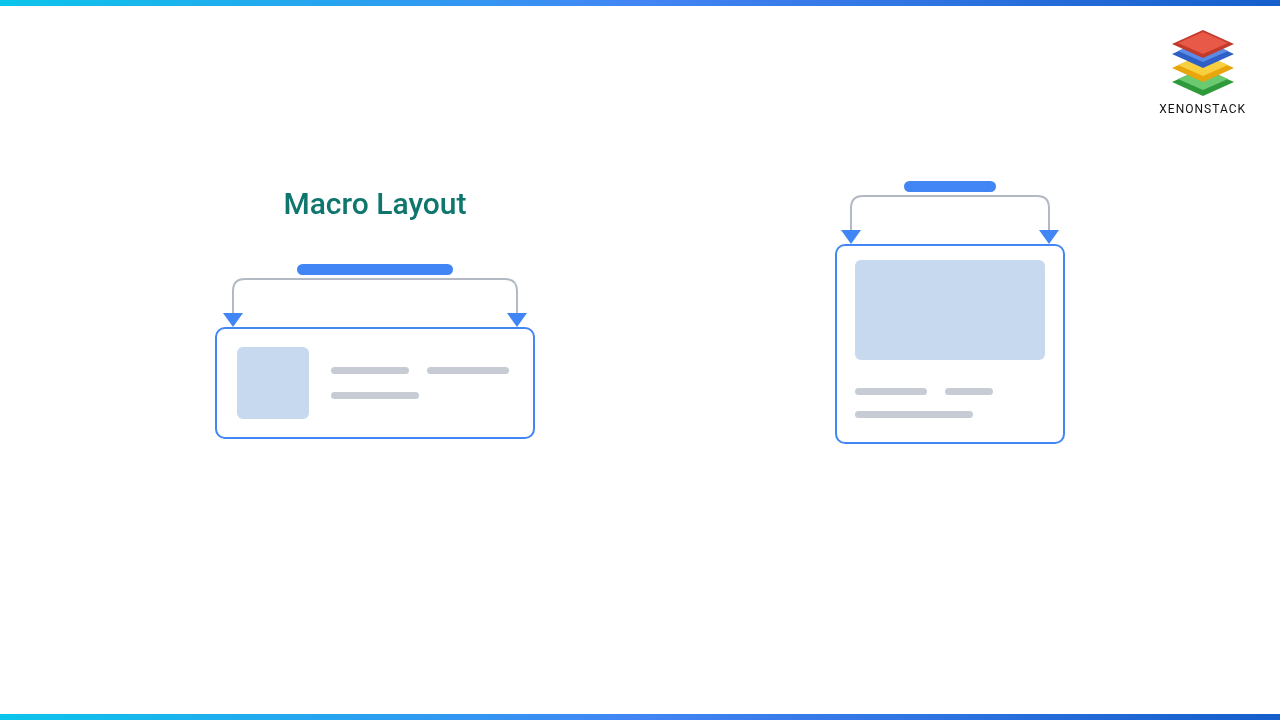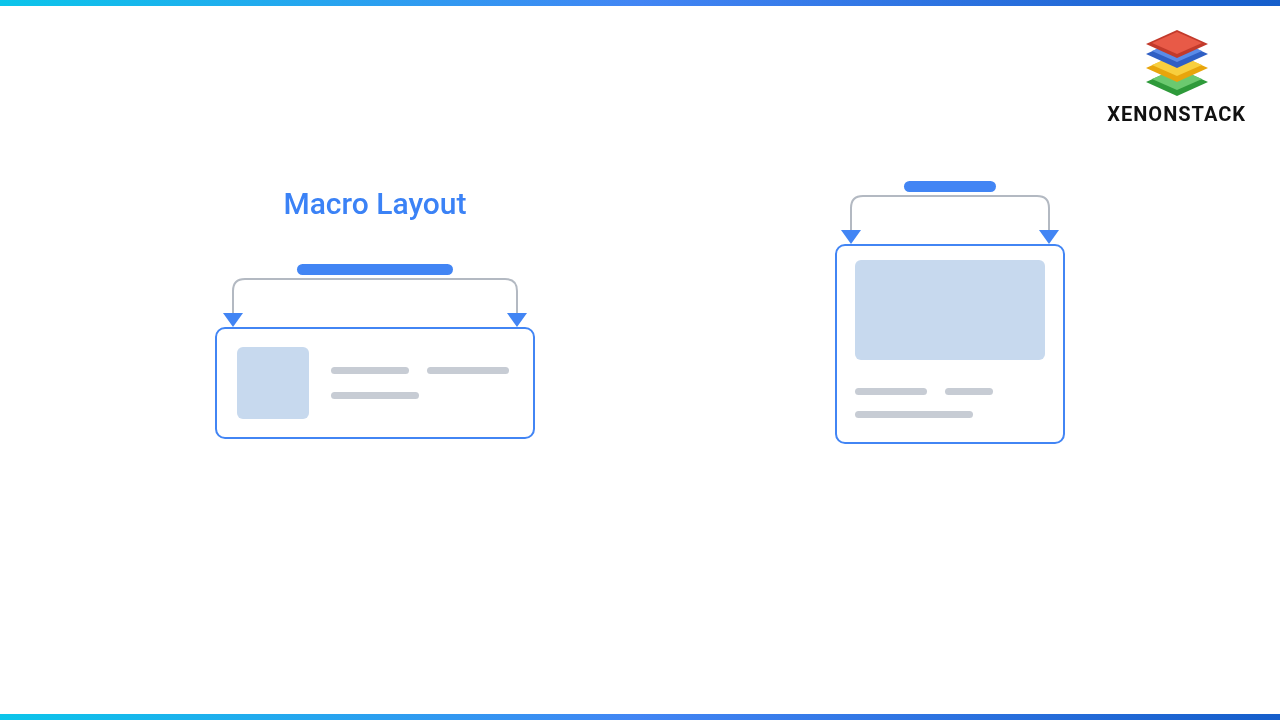--- a/index.html
+++ b/index.html
@@ -16,43 +16,43 @@
   .logo {
     position: absolute;
     top: 24px;
     right: 34px;
     display: flex;
     flex-direction: column;
     align-items: center;
     gap: 6px;
   }
   .logo-text {
-    font-size: 20px;
-    font-weight: 700;
+    font-size: 12px;
+    font-weight: 400;
     letter-spacing: 1px;
     color: #111;
   }
   .content {
     position: absolute;
     top: 180px;
     left: 0;
     right: 0;
     display: flex;
     justify-content: center;
     gap: 300px;
   }
   .col {
     display: flex;
     flex-direction: column;
     align-items: center;
   }
   .title {
     font-size: 30px;
     font-weight: 500;
-    color: #3b82f6;
+    color: #0f766e;
     margin-bottom: 48px;
   }
   
   .bracket {
     position: relative;
     height: 58px;
   }
   .bracket svg { display: block; }
   .pill {
     position: absolute;

